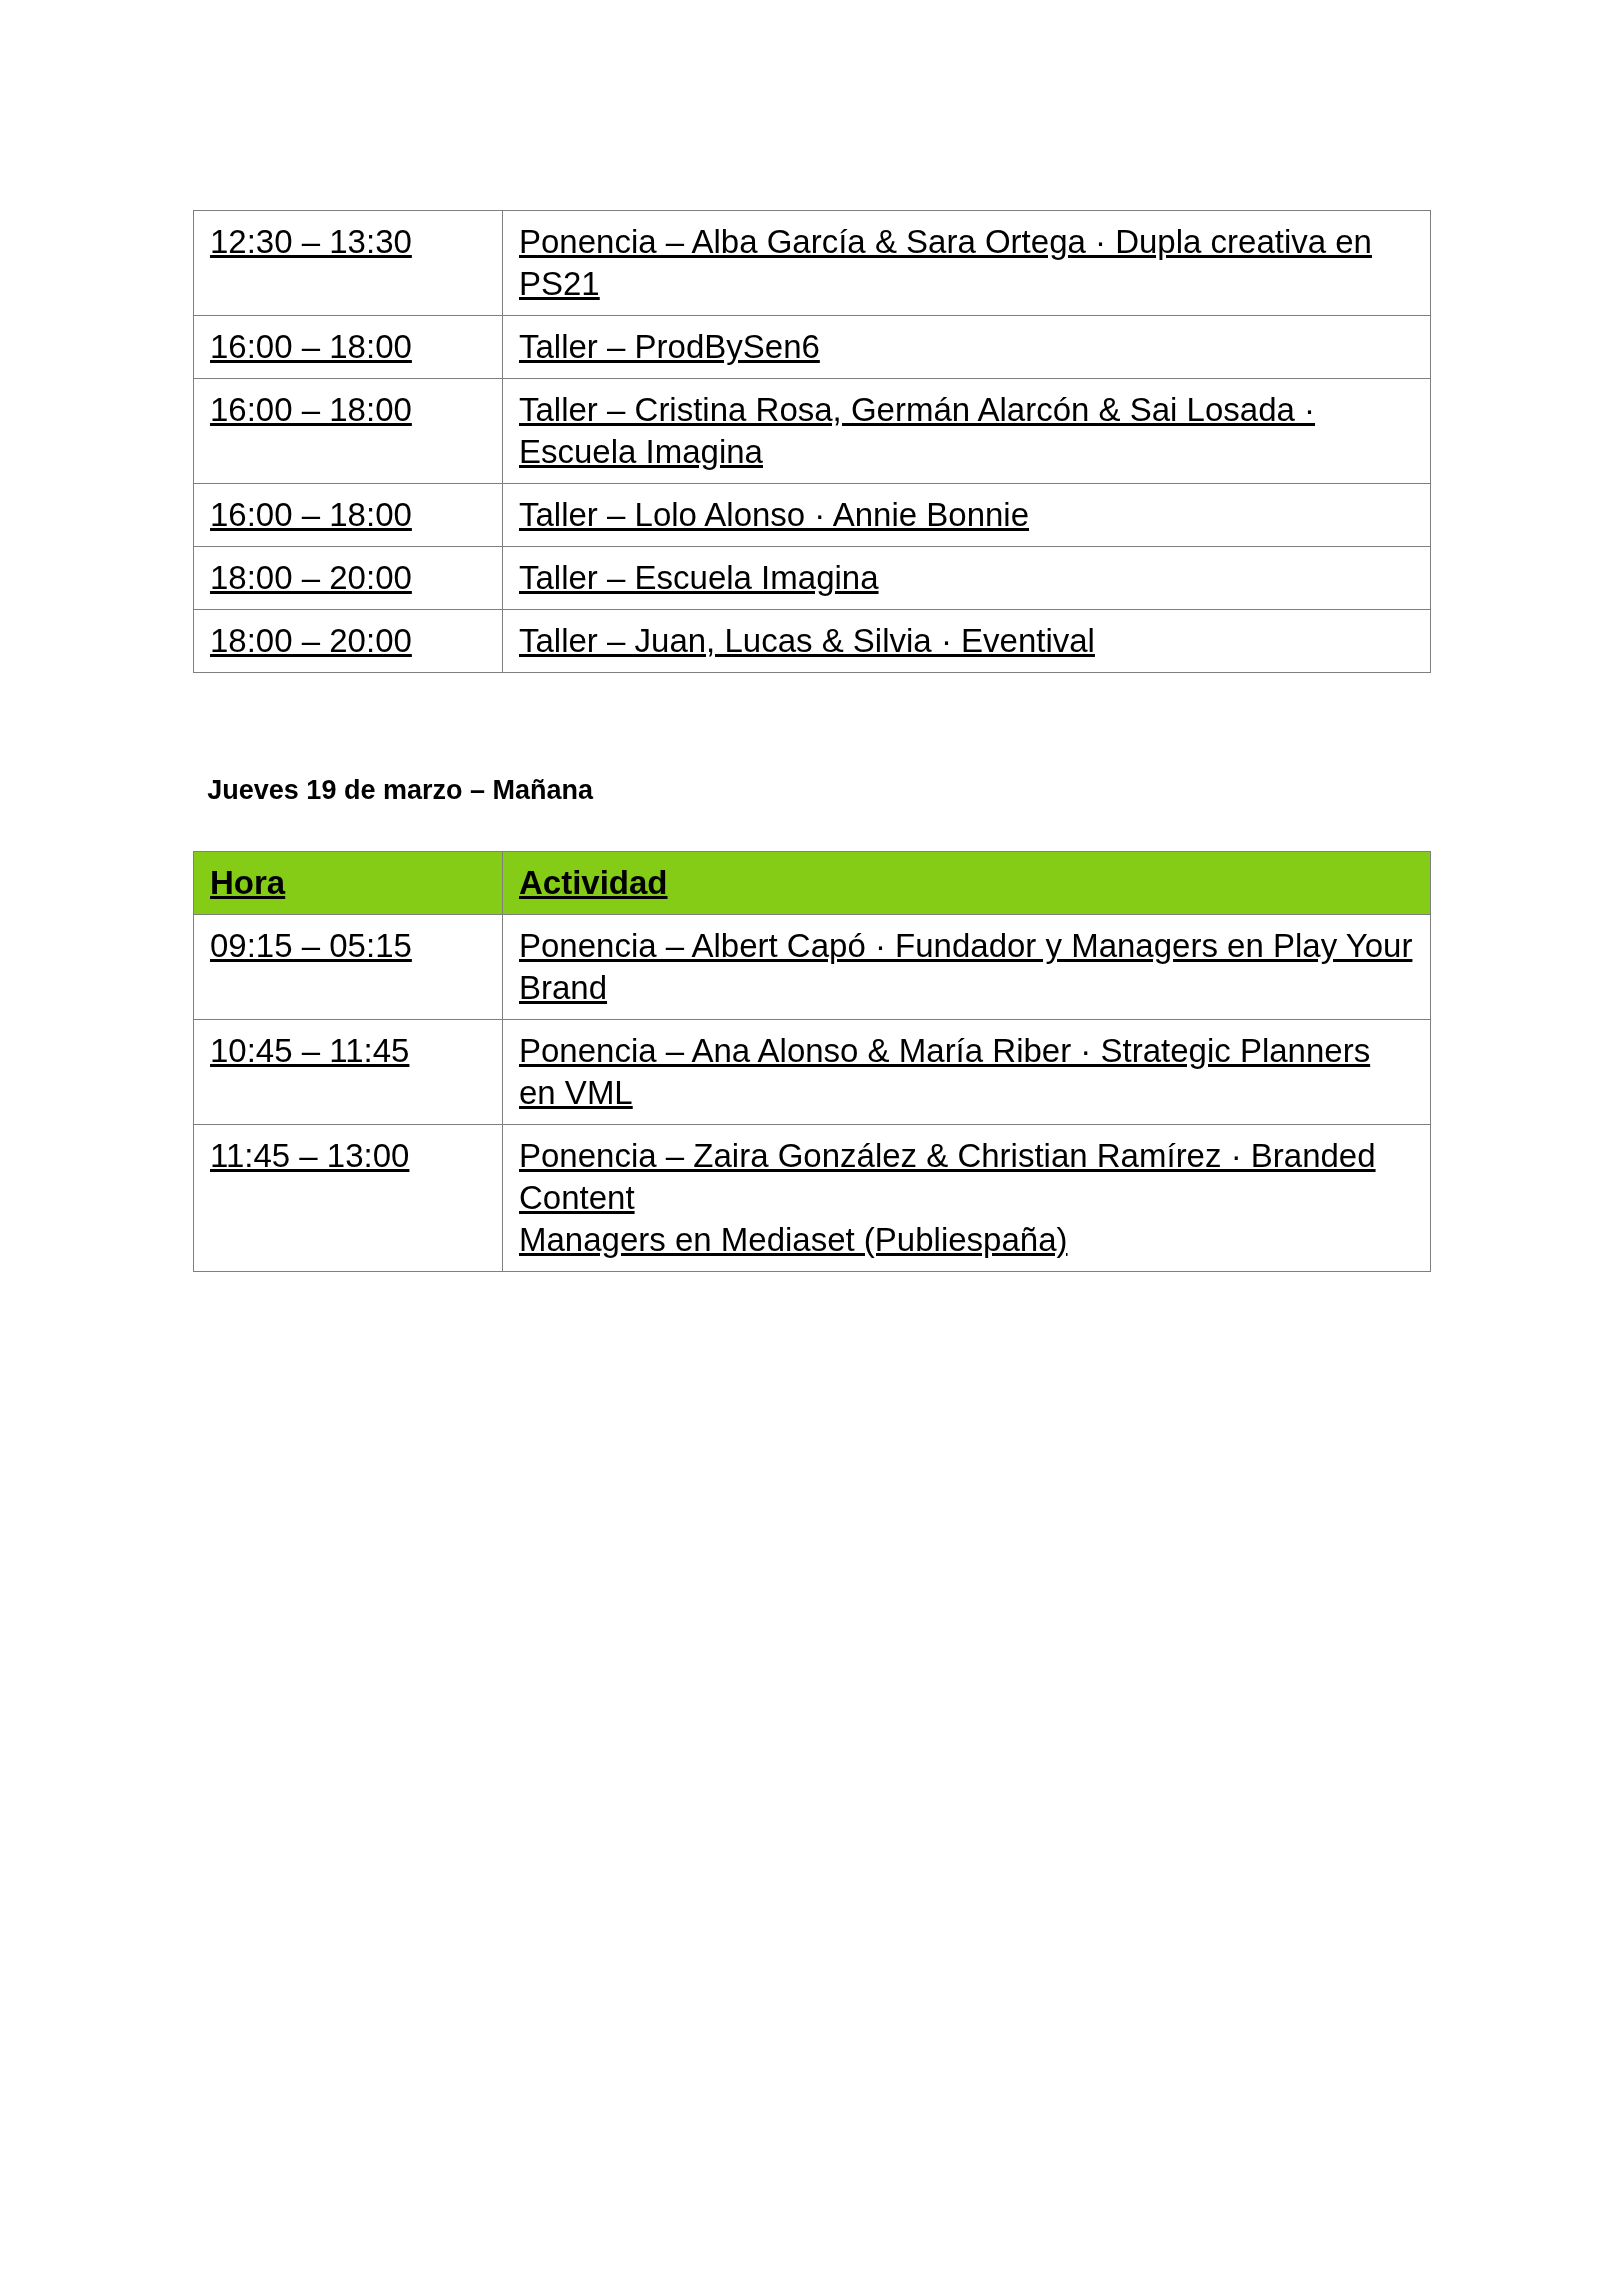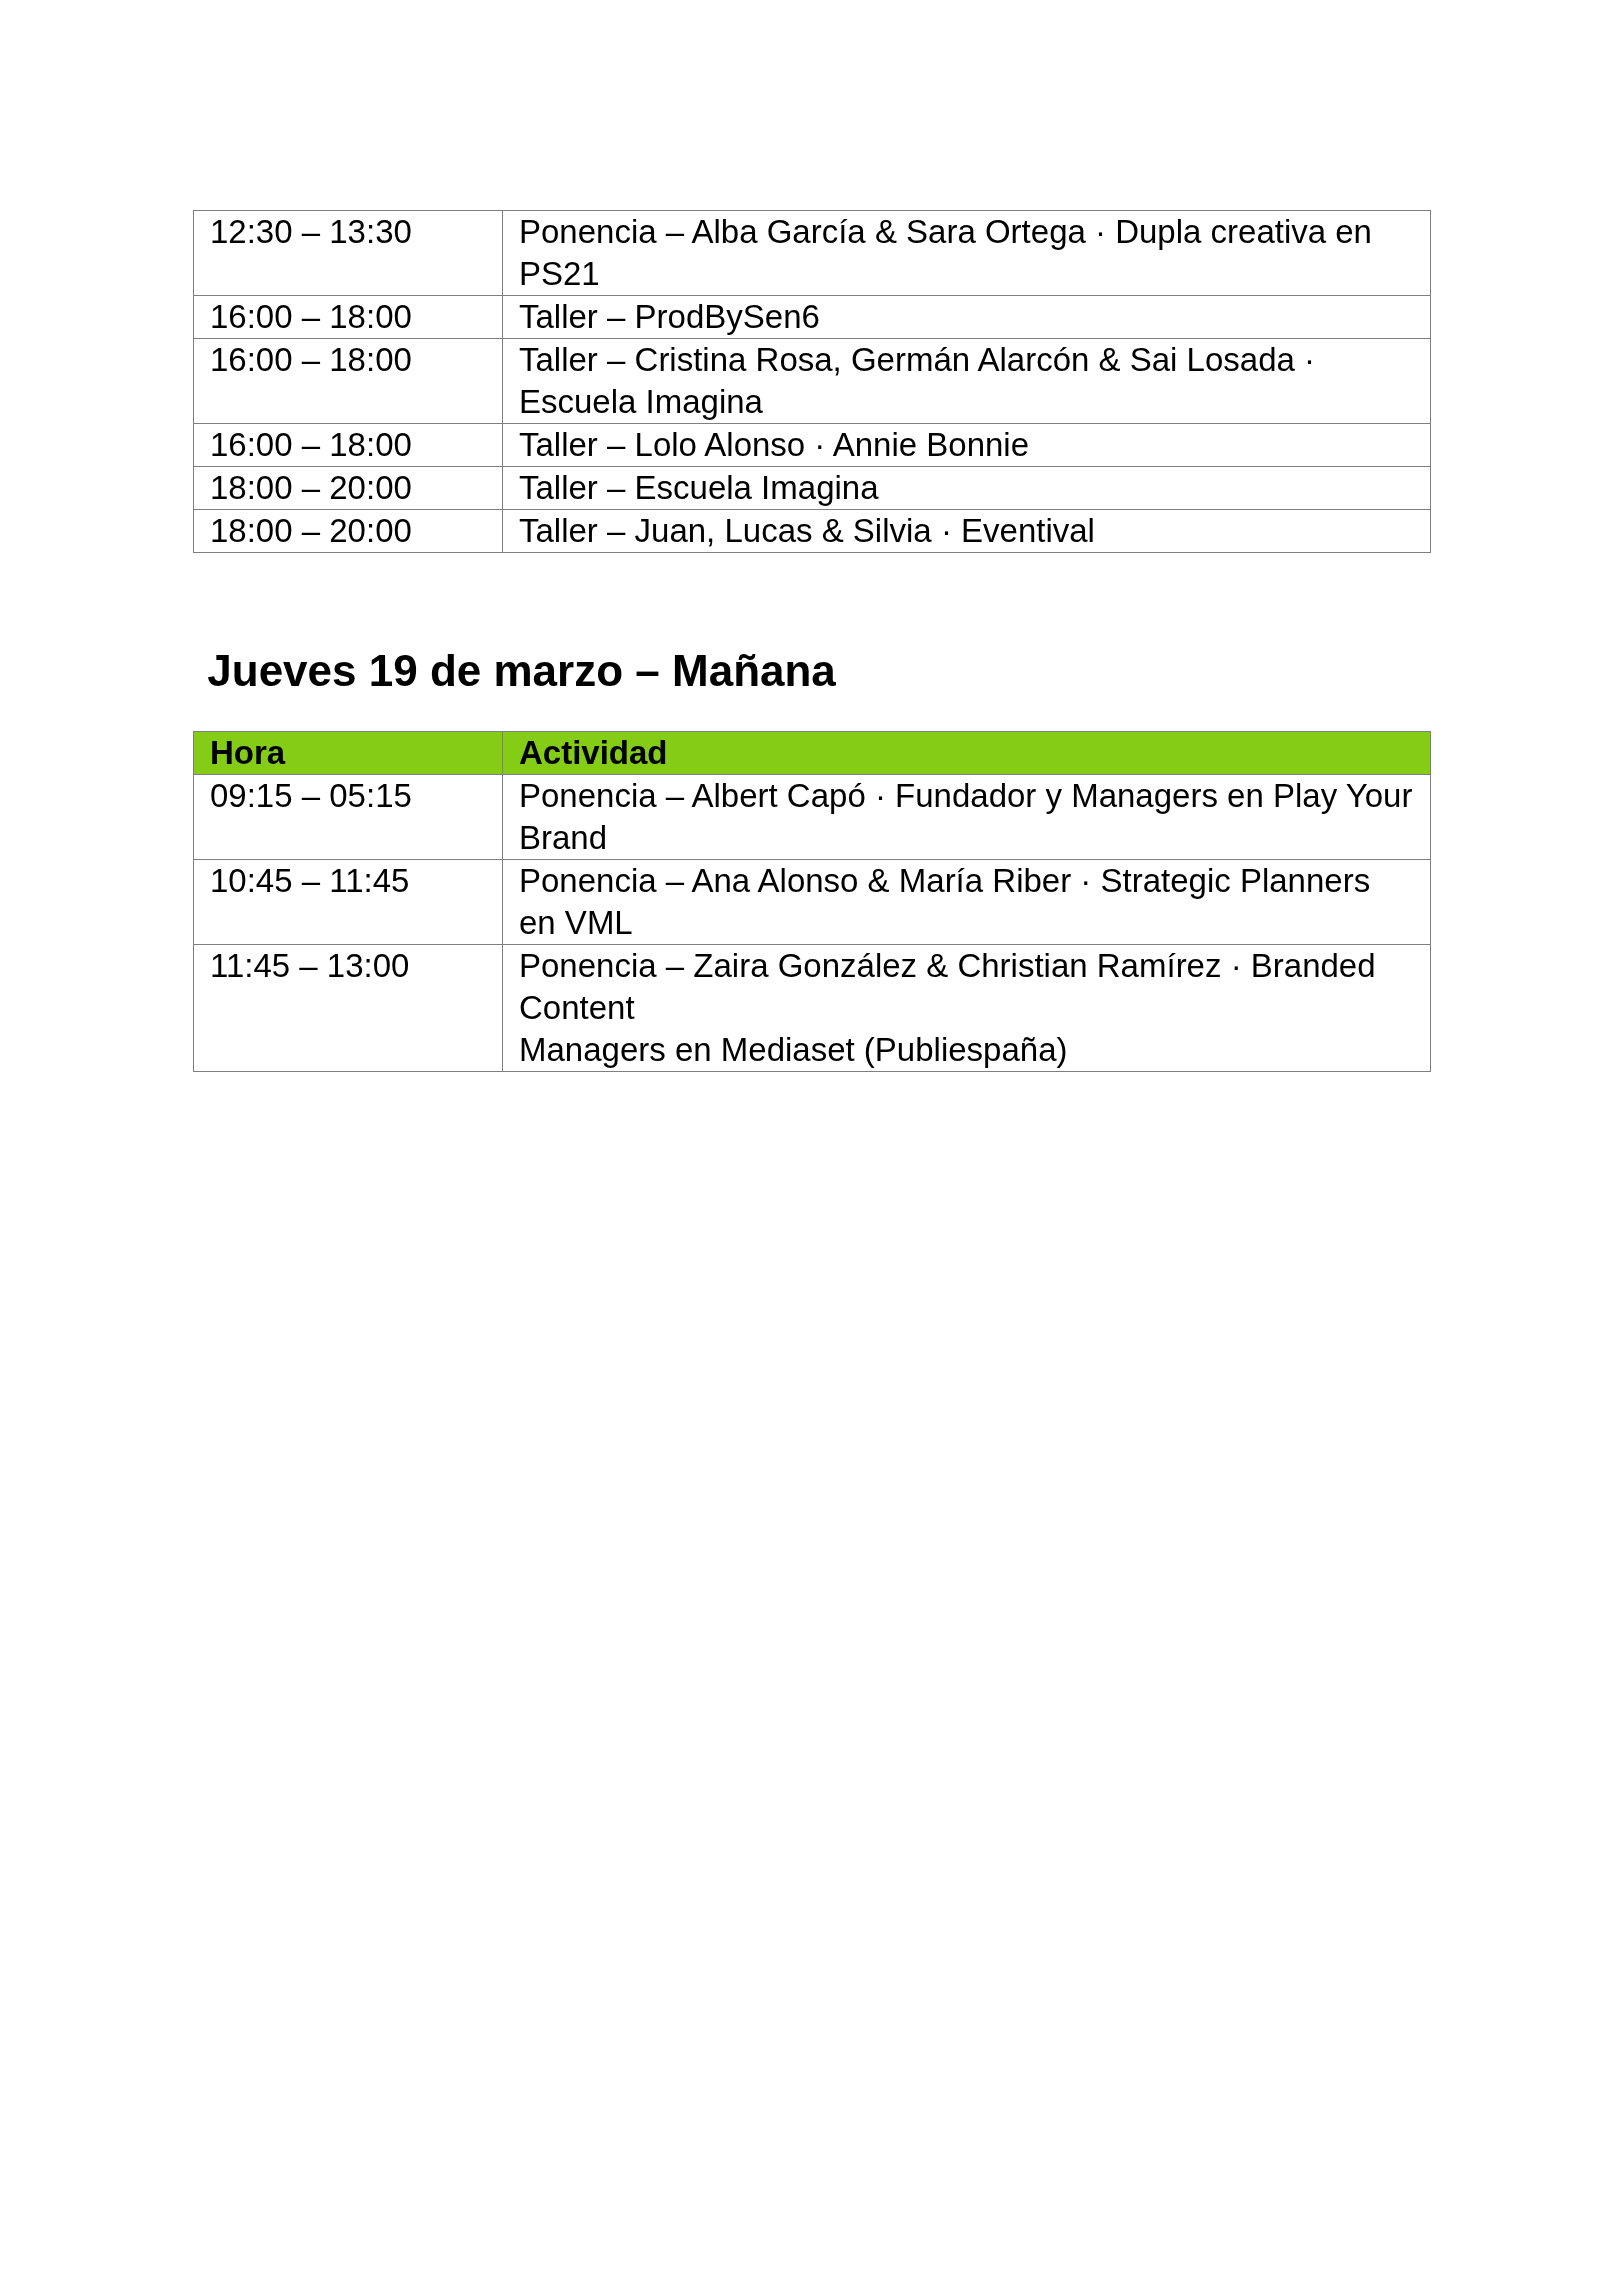--- a/index.html
+++ b/index.html
@@ -23,34 +23,35 @@
   }
   table.schedule {
     border-collapse: collapse;
     table-layout: fixed;
     width: 1238px;
   }
   table.schedule col.col-time { width: 309px; }
   table.schedule td, table.schedule th {
     border: 1.6px solid #7f7f7f;
     vertical-align: top;
-    padding: 0 16px;
+    padding: 10px 16px;
     font-size: 33px;
     line-height: 42px;
     text-align: left;
     white-space: pre-line;
     overflow: hidden;
     word-wrap: break-word;
+    text-decoration: underline;
   }
   table.schedule th {
     background: #84cc16;
     font-weight: 700;
   }
   h2.day-heading {
-    font-size: 44px;
+    font-size: 27px;
     line-height: 47px;
     font-weight: 700;
     margin: 94px 0 37px 0;
     padding-left: 14.3px;
   }
 </style>
 </head>
 <body>
 
 <div class="page">

